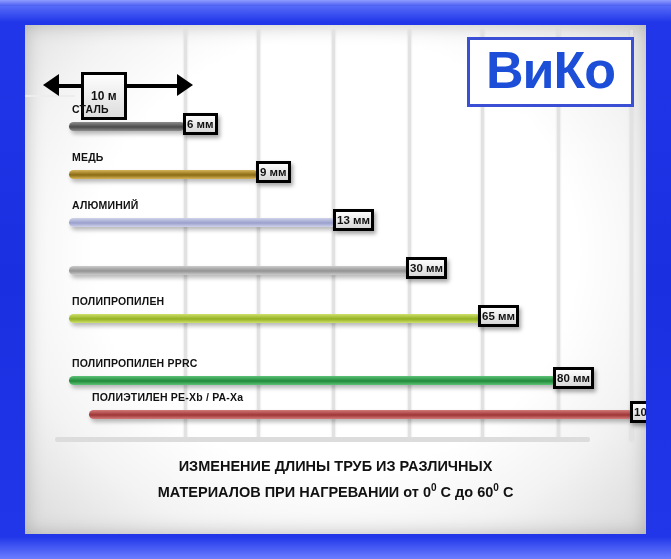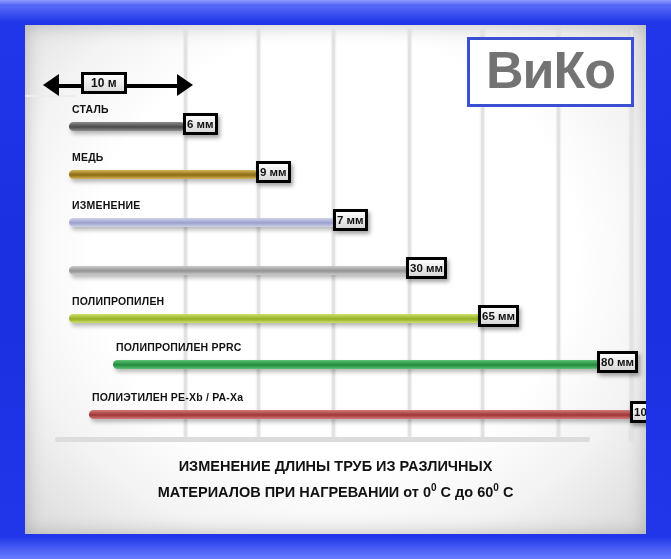--- a/index.html
+++ b/index.html
@@ -34,21 +34,21 @@
   
   #measure{position:absolute;left:18px;top:48px;width:150px;height:24px;}
   #measure .line{position:absolute;left:10px;top:11px;width:130px;height:4px;background:#000;}
   #measure .arrL,#measure .arrR{position:absolute;top:1px;width:0;height:0;
     border-top:11px solid transparent;border-bottom:11px solid transparent;}
   #measure .arrL{left:0;border-right:16px solid #000;}
   #measure .arrR{right:0;border-left:16px solid #000;}
   #measure .cap{
     position:absolute;left:38px;top:-1px;
     background:linear-gradient(180deg,#fdfdfd,#dddddd);
-    border:3px solid #000;padding:1px 7px;font-size:12px;font-weight:bold;
+    border:3px solid #000;padding:14px 7px;font-size:12px;font-weight:bold;
     color:#111;white-space:nowrap;line-height:14px;
   }
   #hairline{position:absolute;left:-25px;top:70px;width:75px;height:2px;background:#ededed;}
 
   
   .row{position:absolute;left:0;width:543px;height:46px;}
   .rowlabel{position:absolute;left:47px;top:0;font-size:10.5px;font-weight:bold;
     color:#111;letter-spacing:.2px;white-space:nowrap;}
   .bar{position:absolute;left:44px;top:19px;height:9px;border-radius:5px;
     box-shadow:2px 3px 4px rgba(0,0,0,.28);}
@@ -57,21 +57,21 @@
     background:linear-gradient(180deg,#fcfcfc,#d8d8d8);
     border:3.5px solid #000;padding:1px 1px;font-size:11.5px;font-weight:bold;
     color:#111;white-space:nowrap;line-height:14px;
     box-shadow:2px 3px 4px rgba(0,0,0,.35);
   }
 
   
   #logo{position:absolute;right:12px;top:12px;border:3px solid #3b4fd4;
     background:#fff;padding:2px 16px 6px 16px;}
   #logo span{font-family:"Liberation Sans", sans-serif;font-weight:bold;
-    font-size:52px;line-height:56px;color:#737373;letter-spacing:-1px;}
+    font-size:52px;line-height:56px;color:#1d4ed8;letter-spacing:-1px;}
 
   
   #caption{position:absolute;left:0;right:0;top:430px;text-align:center;}
   #caption div{font-size:14.5px;font-weight:bold;color:#111;line-height:22px;}
   #caption sup{font-size:10px;vertical-align:super;}
   .t2{font-weight:bold;}
 </style>
 </head>
 <body>
 
@@ -103,34 +103,34 @@
             <div class="rowlabel">СТАЛЬ</div>
             <div class="bar" style="width: 116px; background: linear-gradient(rgb(142, 142, 142) 0%, rgb(74, 74, 74) 55%, rgb(142, 142, 142) 100%);"></div>
             <div class="valbox" style="left: 158px;">6 мм</div>
           </div>
           <div class="row" style="top: 126px;">
             <div class="rowlabel">МЕДЬ</div>
             <div class="bar" style="width: 189px; background: linear-gradient(rgb(214, 180, 90) 0%, rgb(138, 106, 18) 55%, rgb(214, 180, 90) 100%);"></div>
             <div class="valbox" style="left: 231px;">9 мм</div>
           </div>
           <div class="row" style="top: 174px;">
-            <div class="rowlabel">ИЗМЕНЕНИЕ</div>
+            <div class="rowlabel">АЛЮМИНИЙ</div>
             <div class="bar" style="width: 266px; background: linear-gradient(rgb(207, 211, 234) 0%, rgb(154, 160, 204) 55%, rgb(207, 211, 234) 100%);"></div>
-            <div class="valbox" style="left: 308px;">7 мм</div>
+            <div class="valbox" style="left: 308px;">13 мм</div>
           </div>
           <div class="row" style="top: 222px;">
             <div class="bar" style="width: 340px; background: linear-gradient(rgb(203, 203, 203) 0%, rgb(147, 147, 147) 55%, rgb(203, 203, 203) 100%);"></div>
             <div class="valbox" style="left: 381px;">30 мм</div>
           </div>
           <div class="row" style="top: 270px;">
             <div class="rowlabel">ПОЛИПРОПИЛЕН</div>
             <div class="bar" style="width: 412px; background: linear-gradient(rgb(207, 224, 106) 0%, rgb(147, 177, 36) 55%, rgb(207, 224, 106) 100%);"></div>
             <div class="valbox" style="left: 453px;">65 мм</div>
           </div>
-          <div class="row" style="top: 316px; margin-left: 44px;">
+          <div class="row" style="top: 332px;">
             <div class="rowlabel">ПОЛИПРОПИЛЕН PPRC</div>
             <div class="bar" style="width: 487px; background: linear-gradient(rgb(93, 195, 119) 0%, rgb(33, 138, 58) 55%, rgb(93, 195, 119) 100%);"></div>
             <div class="valbox" style="left: 528px;">80 мм</div>
           </div>
           <div class="row" style="top: 366px; margin-left: 20px;">
             <div class="rowlabel">ПОЛИЭТИЛЕН PE-Xb / PA-Xa</div>
             <div class="bar" style="width: 544px; background: linear-gradient(rgb(212, 122, 122) 0%, rgb(158, 54, 54) 55%, rgb(212, 122, 122) 100%);"></div>
             <div class="valbox" style="left: 585px;">100 мм</div>
           </div>
         </div>

